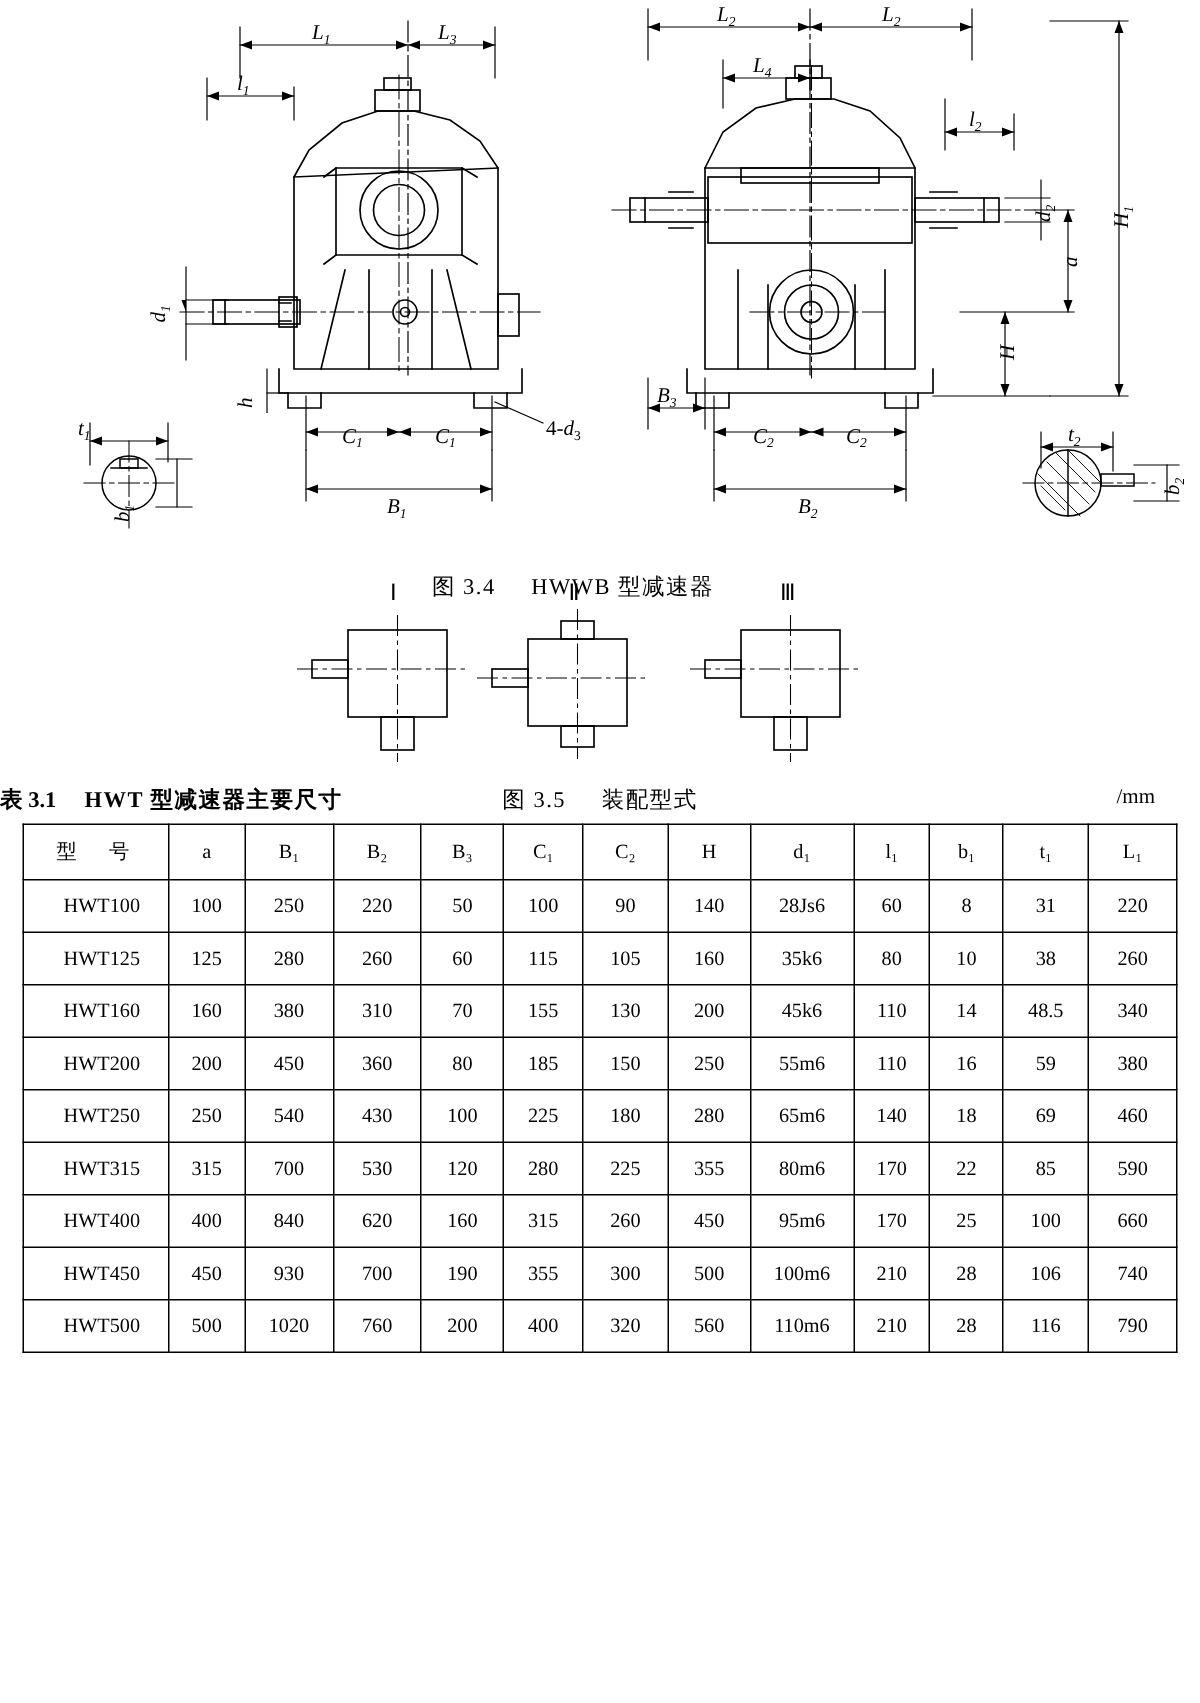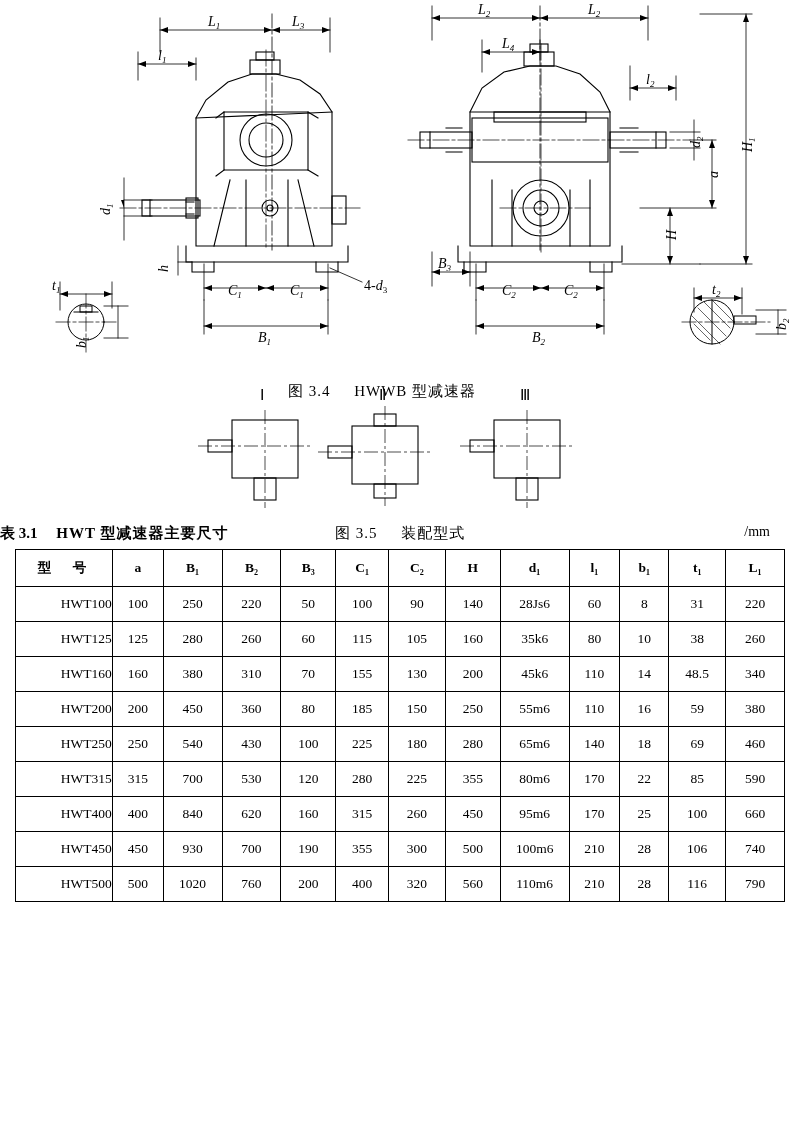--- a/index.html
+++ b/index.html
@@ -39,24 +39,24 @@
     font-size:13.5px;
   }
   table td,table th{
     border:1px solid #000;
     text-align:center;
     height:34px;
     font-weight:normal;
     padding:0;
   }
   table thead td{
-    font-weight:bold;height:36px;text-align:center;
+    font-weight:normal;height:36px;text-align:center;
   }
   table tbody td:first-child{
-    text-align:right;padding-left:8px;
+    text-align:center;padding-left:8px;
   }
   .hdr-model{letter-spacing:4px;}
 </style>
 </head>
 <body>
 
 <div class="page">
 
   <div class="fig-area">
     <svg width="800" height="380" viewBox="0 0 800 380">

